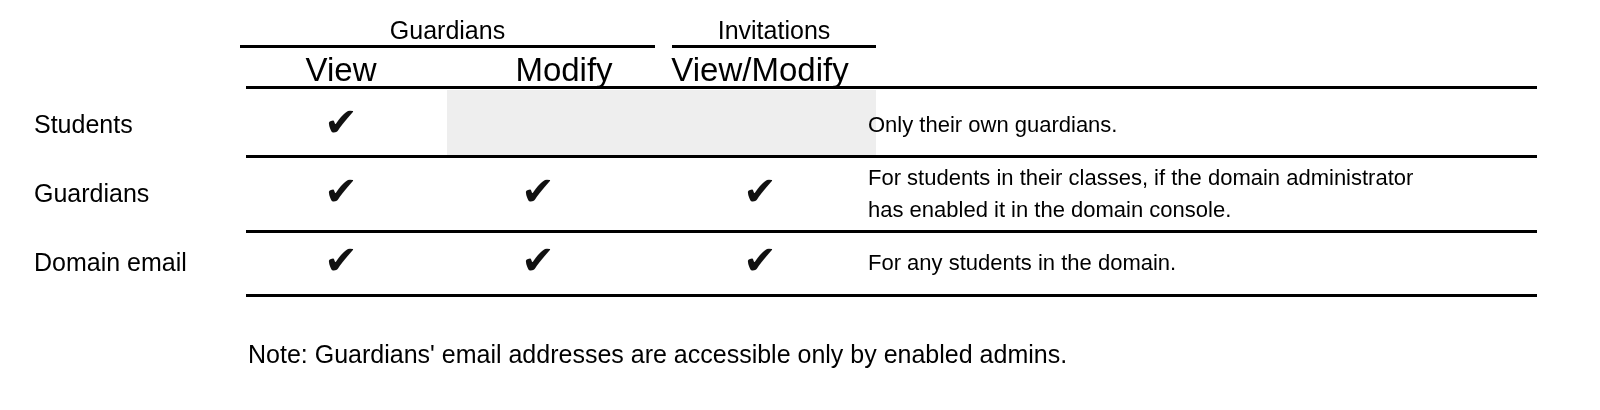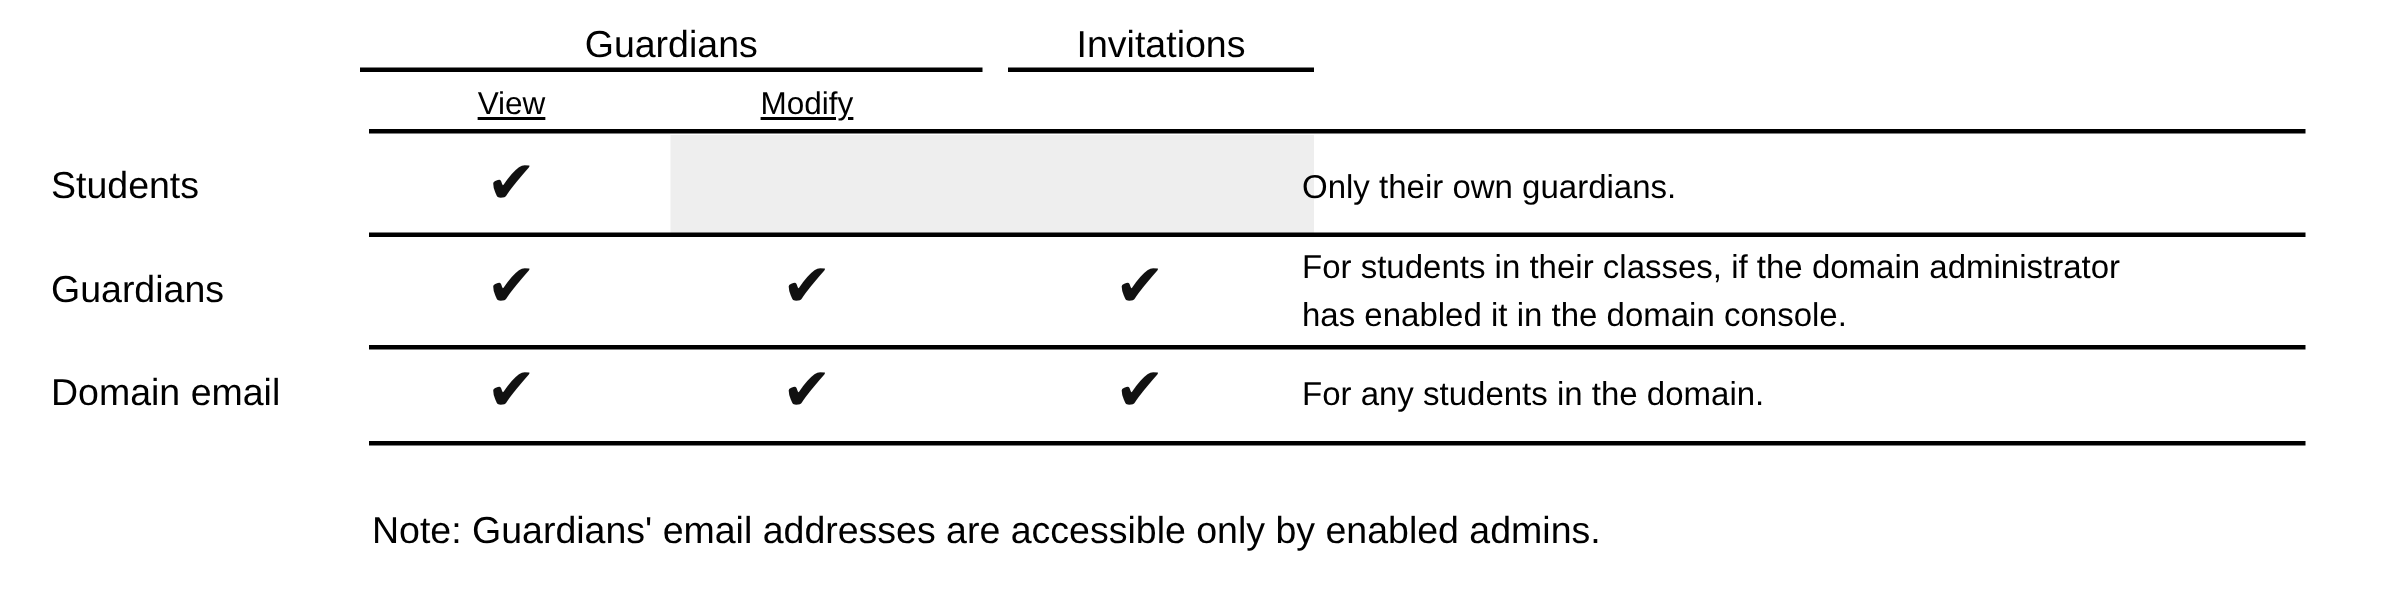--- a/index.html
+++ b/index.html
@@ -59,29 +59,28 @@
     line-height: 30px;
     text-align: center;
     white-space: nowrap;
   }
   .group-guardians { left: 240px; top: 15px; width: 415px; }
   .group-invitations { left: 672px; top: 15px; width: 204px; }
 
   
   .col-head {
     position: absolute;
-    font-size: 21px;
+    font-size: 33px;
     line-height: 30px;
     top: 55px;
     text-align: center;
     white-space: nowrap;
-    text-decoration: underline;
   }
   .col-head-view      { left: 241px; width: 200px; }
-  .col-head-modify    { left: 438px; width: 200px; }
+  .col-head-modify    { left: 464px; width: 200px; }
   .col-head-viewmod   { left: 660px; width: 200px; }
 
   
   .row-label {
     position: absolute;
     left: 34px;
     font-size: 25px;
     line-height: 30px;
     white-space: nowrap;
   }
@@ -137,20 +136,21 @@
   <div class="shade"></div>
 
   <div class="group-label group-guardians">Guardians</div>
   <div class="group-label group-invitations">Invitations</div>
 
   <div class="rule rule-group rule-guardians"></div>
   <div class="rule rule-group rule-invitations"></div>
 
   <div class="col-head col-head-view">View</div>
   <div class="col-head col-head-modify">Modify</div>
+  <div class="col-head col-head-viewmod">View/Modify</div>
 
   <div class="rule rule-body rule-head-bottom"></div>
 
   <div class="row-label row-label-students">Students</div>
   <div class="check check-col-view check-row-1">✔</div>
   <div class="check check-col-modify check-row-1"></div>
   <div class="check check-col-inv check-row-1"></div>
   <div class="note-cell note-cell-1">Only their own guardians.</div>
   <div class="rule rule-body rule-r1"></div>
 

